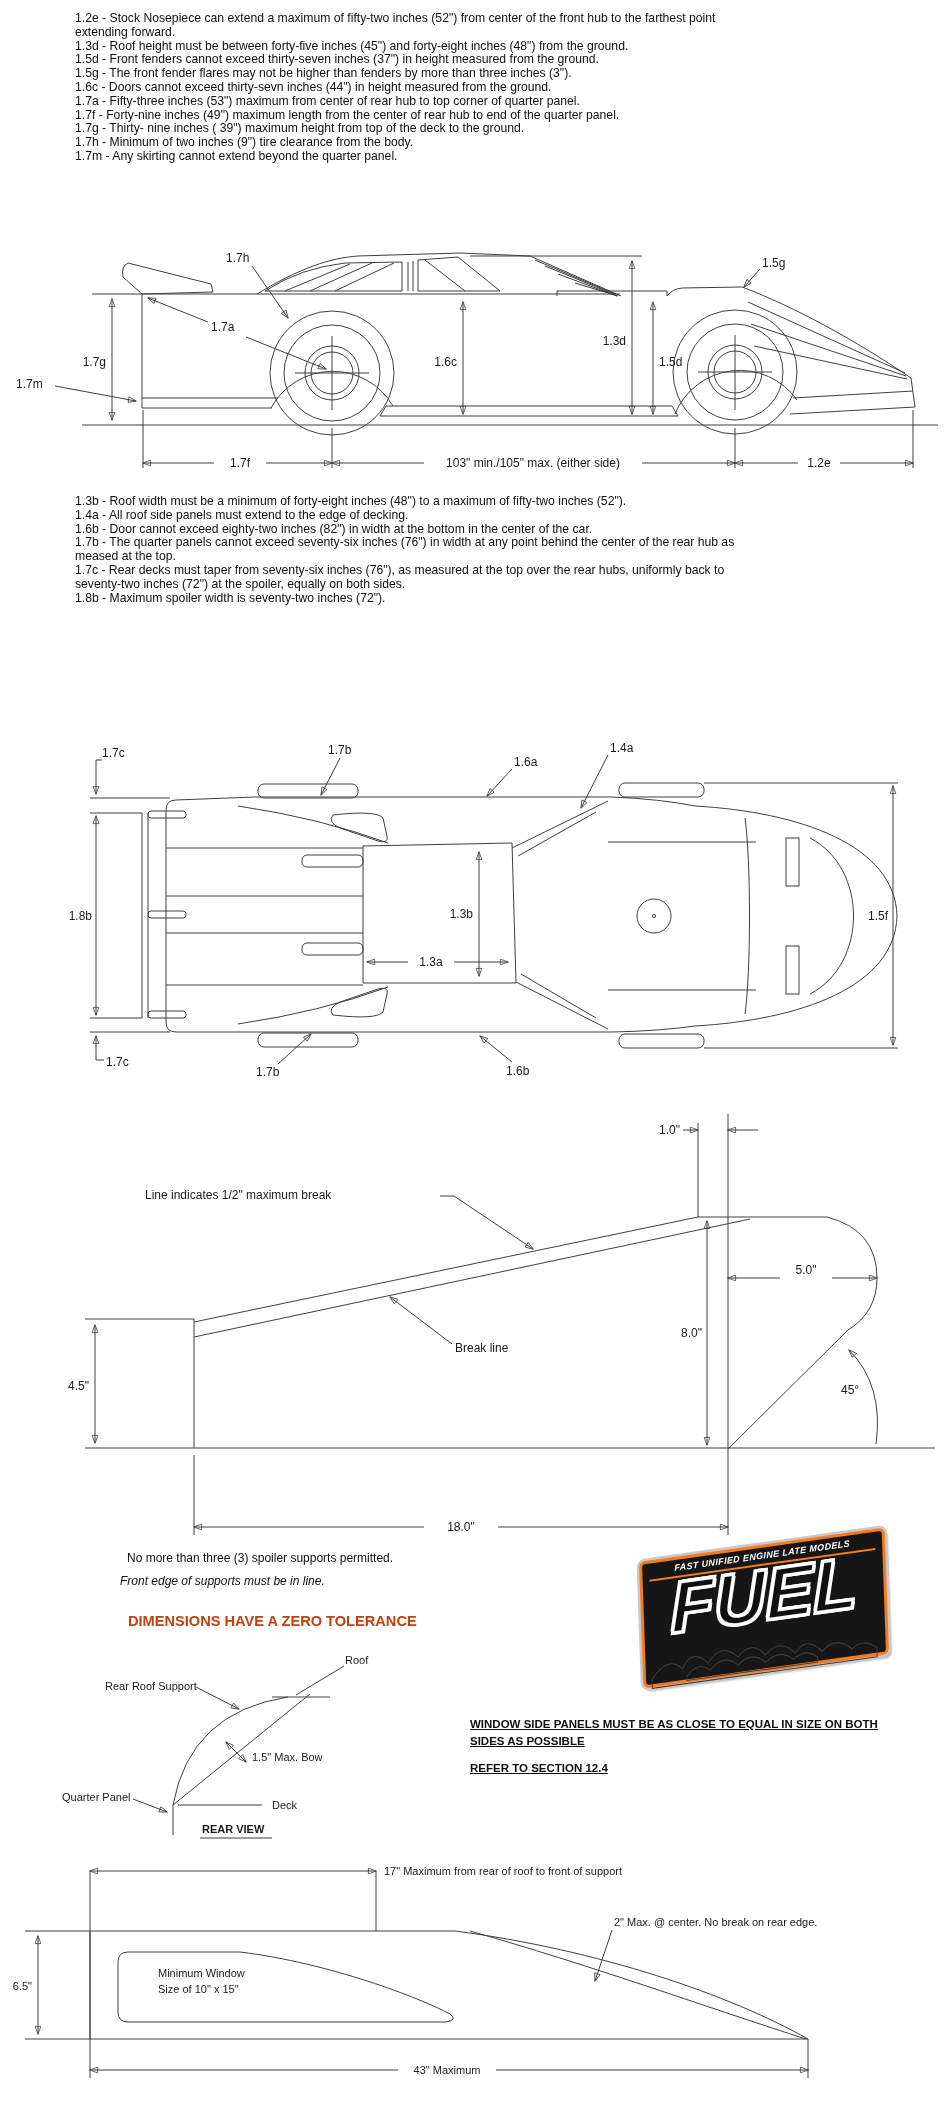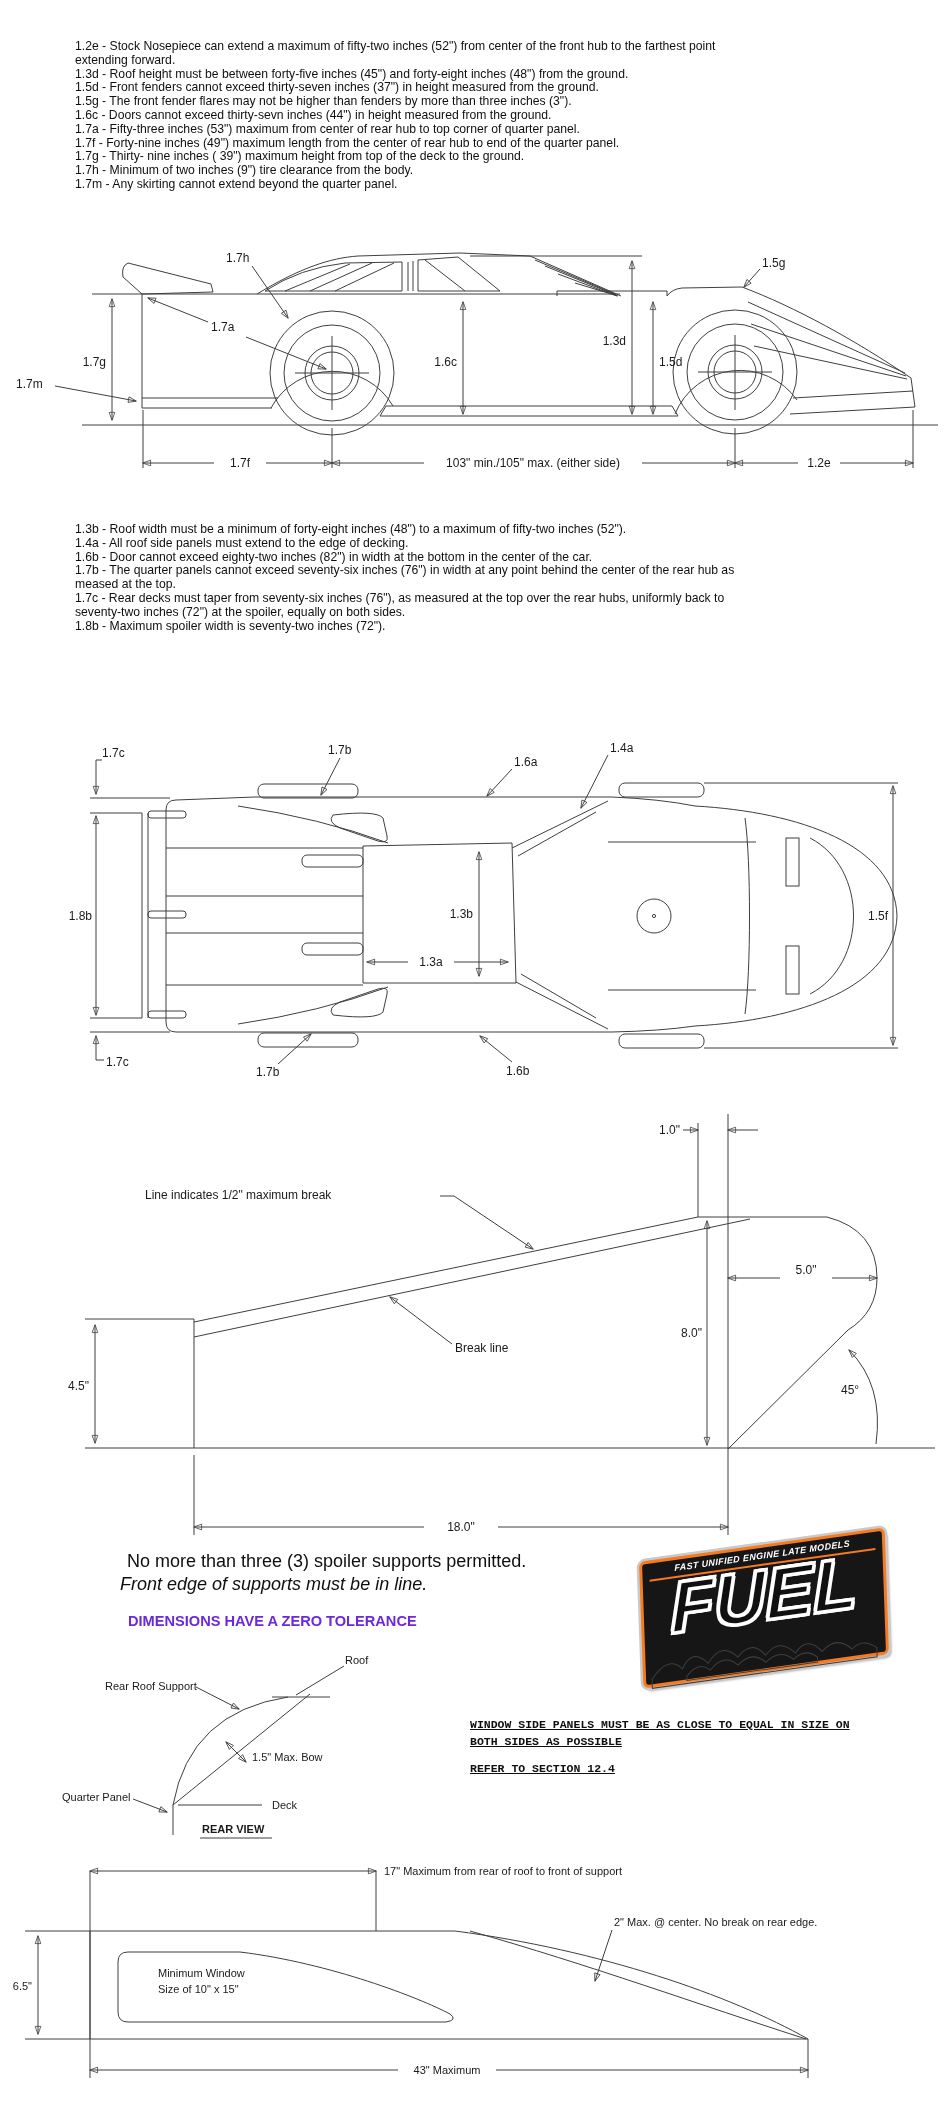--- a/index.html
+++ b/index.html
@@ -1,30 +1,30 @@
 <!DOCTYPE html>
 <html><head>
 <meta charset="utf-8">
 <style>
   html,body{margin:0;padding:0;background:#ffffff;}
   #page{position:relative;width:945px;height:2112px;background:#fff;overflow:hidden;
         font-family:"Liberation Sans",sans-serif;color:#111;}
   .abs{position:absolute;}
-  .rules{width:690px;font-size:12.2px;line-height:13.8px;color:#0f0f0f;margin-top:28px;}
+  .rules{width:690px;font-size:12.2px;line-height:13.8px;color:#0f0f0f;}
   .rules div{white-space:normal;}
   svg{position:absolute;left:0;top:0;overflow:visible;}
   svg path, svg line, svg rect, svg circle, svg ellipse{fill:none;stroke:#3f3f3f;stroke-width:1;}
   svg text{font-family:"Liberation Sans",sans-serif;font-size:12px;fill:#1a1a1a;stroke:none;}
   text.small{font-size:11px;}
   text.mid{text-anchor:middle;}
   text.end{text-anchor:end;}
   text.bold{font-weight:bold;}
-  .note-line{font-size:18px;color:#0f0f0f;}
-  .zero-tol{font-size:14.6px;font-weight:bold;color:#6d28d9;}
-  .win-note{width:412px;font-size:11.5px;font-weight:bold;line-height:17px;color:#0f0f0f;font-family:Liberation Mono, monospace;}
+  .note-line{font-size:12px;color:#0f0f0f;}
+  .zero-tol{font-size:14.6px;font-weight:bold;color:#c2410c;}
+  .win-note{width:412px;font-size:11.5px;font-weight:bold;line-height:17px;color:#0f0f0f;}
   .win-note .u{text-decoration:underline;}
   .win-note .gap{height:10px;}
   
   #fuel-badge{left:640px;top:1545px;width:248px;height:126px;transform:rotate(-8deg) skewX(-6deg);}
   #fuel-badge .plate{position:absolute;inset:0;background:#161616;border:3px solid #f47b20;
       border-radius:6px;box-shadow:0 0 0 2.5px #c9c9c9, 3px 4px 2px rgba(0,0,0,.25);}
   #fuel-badge .tag{position:absolute;left:10px;right:10px;top:6px;text-align:center;
       font-size:9px;font-weight:bold;font-style:italic;letter-spacing:.4px;color:#fff;
       border-bottom:2px solid #f47b20;padding-bottom:3px;white-space:nowrap;}
   #fuel-badge .brand{position:absolute;left:0;right:0;top:14px;text-align:center;

